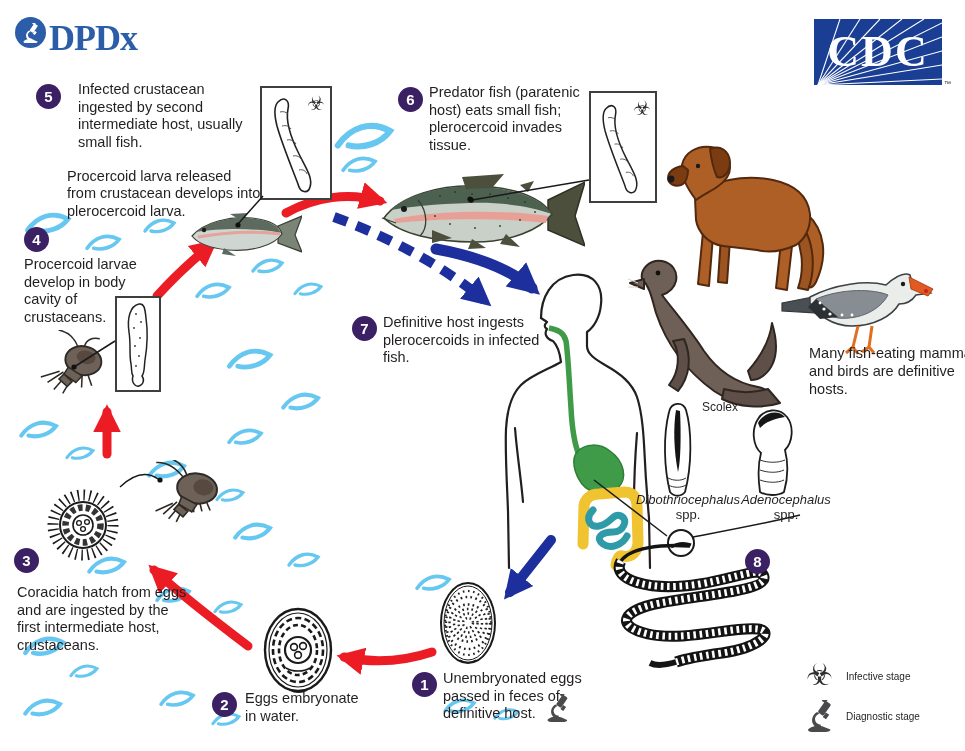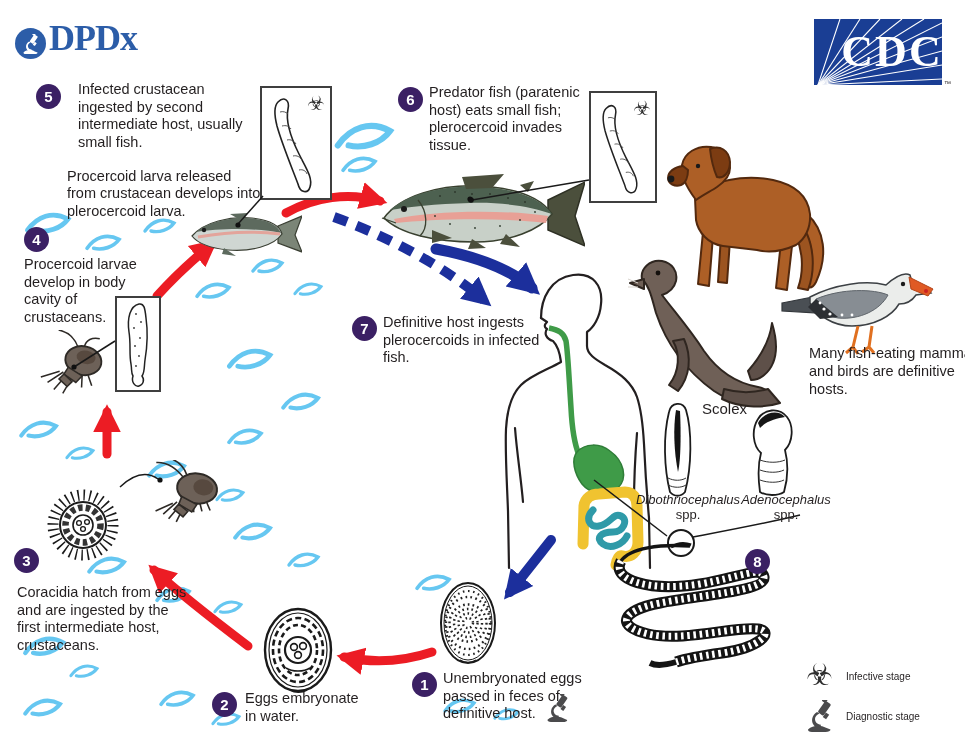--- a/index.html
+++ b/index.html
@@ -17,21 +17,21 @@
   .bio{font-family:"DejaVu Sans",sans-serif;color:#2f2f2f;line-height:1;}
   .dpdx-text{font-family:"Liberation Serif",serif;font-weight:bold;font-size:36px;color:#2c5da8;letter-spacing:-1px;}
   .dpdx-circle{width:31px;height:31px;border-radius:50%;background:#2c5da8;display:flex;align-items:center;justify-content:center;}
   .cdc-box{background:#1a3e94;}
   .cdc-text{font-family:"Liberation Serif",serif;color:#fff;font-weight:bold;font-size:44px;letter-spacing:2px;}
   .tm{font-size:7px;color:#231f20;}
   .species{font-size:13px;text-align:center;}
   .species i{font-style:italic;}
   .legend-text{font-size:10px;}
   .note{font-size:14.5px;line-height:1.25;}
-  .scolex-label{font-size:15px;}
+  .scolex-label{font-size:12px;}
 </style>
 </head>
 <body>
 
 <div class="canvas">
 
   <svg class="overlay">
     <defs>
       <path id="wave" d="M1 13 C8 3 19 -1 30 5 C25 12 15 15 7 13" fill="none" stroke="#66c7f1" stroke-width="3.4" stroke-linecap="round"></path>
       <marker id="redhead" viewBox="0 0 4 4" markerWidth="3.4" markerHeight="3.4" refX="2.6" refY="2" orient="auto">
@@ -87,21 +87,21 @@
       <path d="M248,646 C215,621 180,594 154,570" stroke-width="9" marker-end="url(#redhead)"></path>
       <path d="M432,652 C402,662 372,663 344,657" stroke-width="9" marker-end="url(#redhead)"></path>
     </g>
 
     <g fill="none" stroke="#1c2f9c">
       <path d="M334,217 C392,238 446,268 484,300" stroke-width="10" stroke-dasharray="14 10" marker-end="url(#bluehead)"></path>
       <path d="M436,249 C480,257 512,271 532,288" stroke-width="11" stroke-linecap="round" marker-end="url(#bluehead)"></path>
     </g>
   </svg>
 
-  <div class="abs" style="left:15px;top:17px;display:flex;align-items:flex-end;gap:3px;">
+  <div class="abs" style="left:15px;top:17px;display:flex;align-items:flex-start;gap:3px;">
     <div class="dpdx-circle">
       <svg width="20" height="20" viewBox="0 0 32 32" style="color:#fff">
           <use href="#mic" fill="currentColor"></use>
         </svg>
     </div>
     <span class="dpdx-text">DPDx</span>
   </div>
 
 
   <div class="abs cdc-box" style="left:814px;top:19px;width:128px;height:66px;">
@@ -112,21 +112,21 @@
         <line x1="4" y1="66" x2="66" y2="0"></line>
           <line x1="4" y1="66" x2="88" y2="0"></line>
         <line x1="4" y1="66" x2="110" y2="0"></line>
           <line x1="4" y1="66" x2="128" y2="4"></line>
         <line x1="4" y1="66" x2="128" y2="18"></line>
           <line x1="4" y1="66" x2="128" y2="32"></line>
         <line x1="4" y1="66" x2="128" y2="46"></line>
           <line x1="4" y1="66" x2="128" y2="60"></line>
       </g>
     </svg>
-    <div class="abs cdc-text" style="left:14px;top:7px;width:128px;text-align:center;">CDC</div>
+    <div class="abs cdc-text" style="left:0;top:7px;width:128px;text-align:center;">CDC</div>
   </div>
   <span class="abs tm" style="left:944px;top:80px;">™</span>
 
   <svg class="abs" style="left:380px;top:172px;" width="205" height="90" viewBox="0 0 205 90">
     <polygon points="168,28 205,10 195,44 205,74 168,58" fill="#4b4f3c" stroke="#2e3024" stroke-width="1.5"></polygon>
     <path d="M4,46 C20,24 60,12 100,14 C135,16 160,24 172,42 C160,58 130,70 95,70 C55,70 20,62 4,46 Z" fill="#c8d0c8" stroke="#39402f" stroke-width="1.5"></path>
     <path d="M10,38 C30,20 70,12 105,15 C140,18 162,28 172,42 C150,34 120,30 90,31 C55,32 28,35 10,38 Z" fill="#4d6150"></path>
     <path d="M14,47 C50,39 120,37 168,44 L166,51 C120,45 50,47 16,51 Z" fill="#e8a096"></path>
     <polygon points="82,5 124,2 112,16 86,17" fill="#4b4f3c"></polygon>
     <polygon points="140,13 154,9 148,20" fill="#4b4f3c"></polygon>

